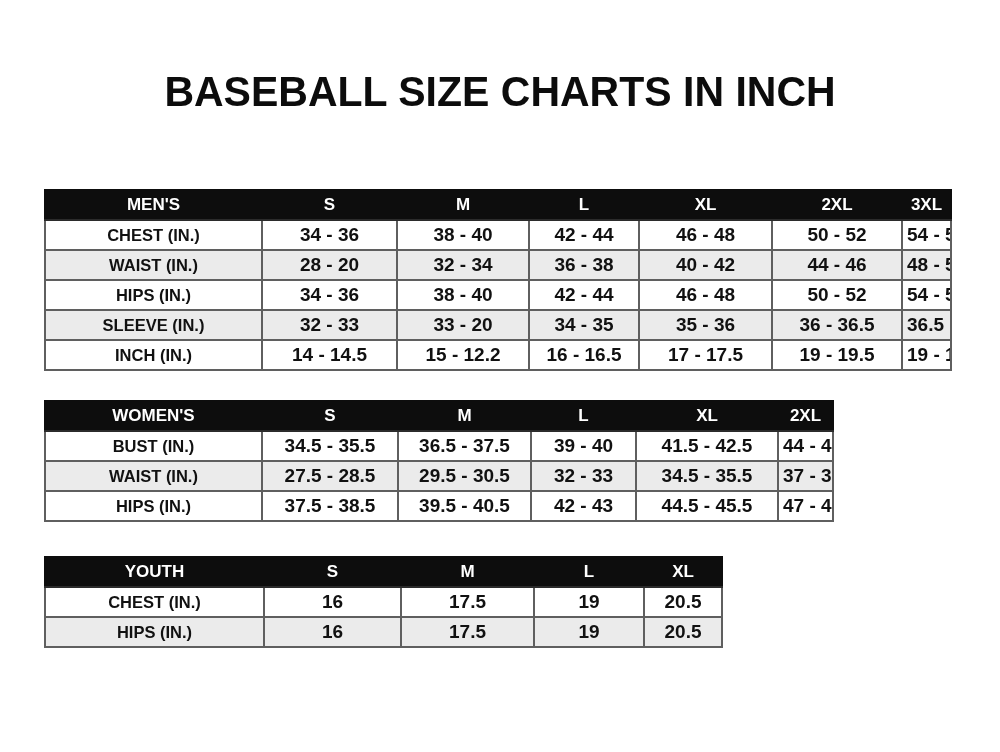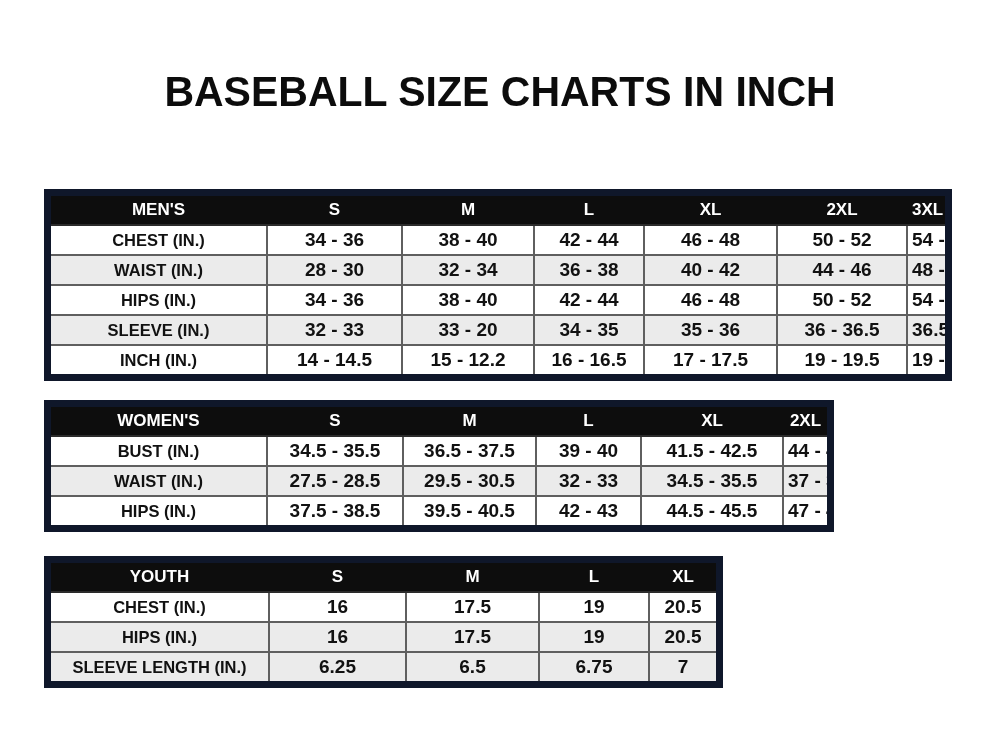--- a/index.html
+++ b/index.html
@@ -26,21 +26,21 @@
     font-weight: 800;
     letter-spacing: 0px;
     color: #0c0c0c;
     transform: scaleY(1.05);
     white-space: nowrap;
   }
   table.size-table {
     position: absolute;
     border-collapse: collapse;
     table-layout: fixed;
-    border: 7px solid #0f172a;
+    border: 2px solid #0f172a;
   }
   table.size-table th,
   table.size-table td {
     border: 2px solid #5f5f5f;
     text-align: center;
     vertical-align: middle;
     padding: 0 4px;
     height: 28px;
     overflow: hidden;
     white-space: nowrap;
@@ -113,21 +113,21 @@
           <th>CHEST (IN.)</th>
           <td>34 - 36</td>
           <td>38 - 40</td>
           <td>42 - 44</td>
           <td>46 - 48</td>
           <td>50 - 52</td>
           <td>54 - 56</td>
         </tr>
         <tr class="alt">
           <th>WAIST (IN.)</th>
-          <td>28 - 30</td>
+          <td>28 - 20</td>
           <td>32 - 34</td>
           <td>36 - 38</td>
           <td>40 - 42</td>
           <td>44 - 46</td>
           <td>48 - 50</td>
         </tr>
         <tr>
           <th>HIPS (IN.)</th>
           <td>34 - 36</td>
           <td>38 - 40</td>
@@ -214,22 +214,15 @@
           <td>19</td>
           <td>20.5</td>
         </tr>
         <tr class="alt">
           <th>HIPS (IN.)</th>
           <td>16</td>
           <td>17.5</td>
           <td>19</td>
           <td>20.5</td>
         </tr>
-        <tr class="alt">
-          <th>SLEEVE LENGTH (IN.)</th>
-          <td>6.25</td>
-          <td>6.5</td>
-          <td>6.75</td>
-          <td>7</td>
-        </tr>
       </tbody>
     </table>
 </div>
 
 </body></html>

